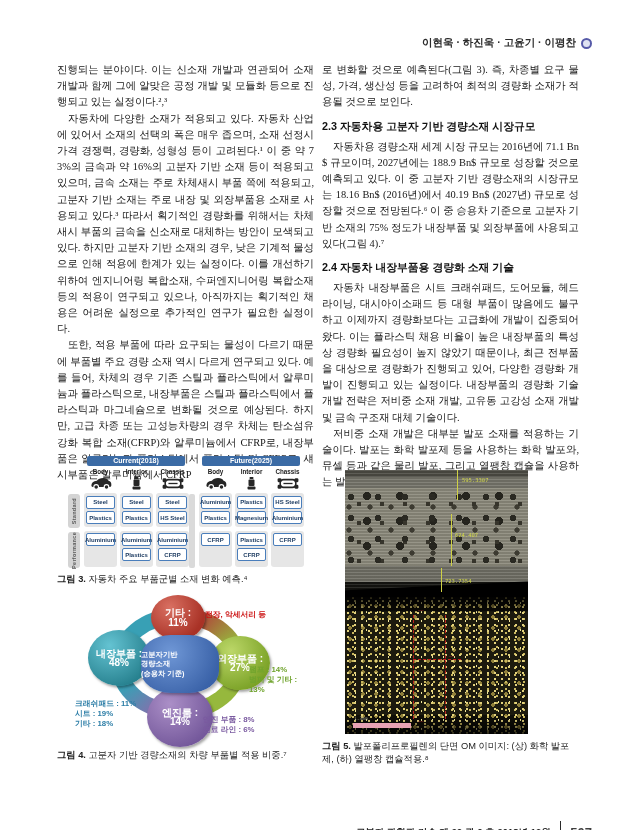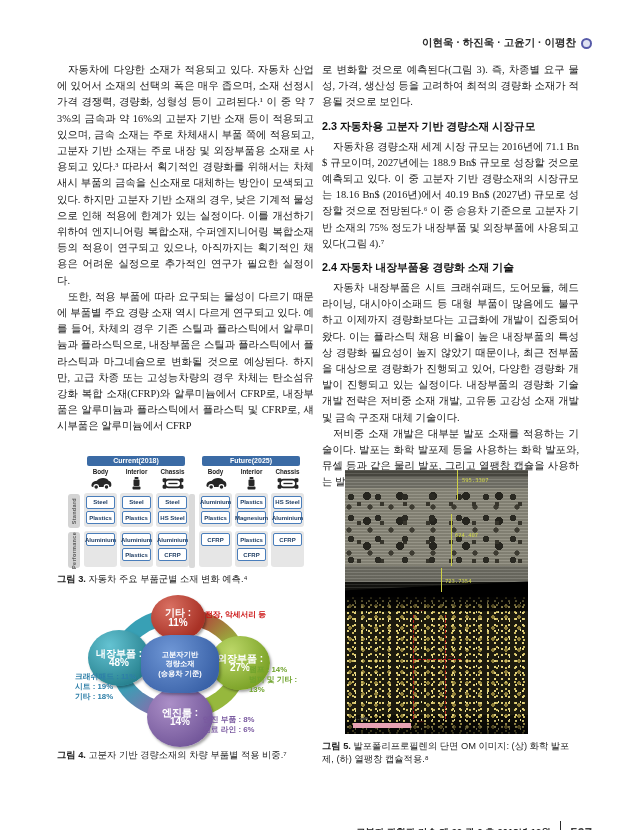--- a/index.html
+++ b/index.html
@@ -103,31 +103,31 @@
     font-weight:bold; font-size:10px; line-height:9.5px; text-align:center;
     box-shadow:1.5px 2px 2.5px rgba(0,0,0,.35);
   }
   .f4n-etc{left:94px; top:2px;  width:54px; height:45px; background:radial-gradient(circle at 35% 28%, #d97062, #a93226 72%);}
   .f4n-int{left:31px; top:37px; width:62px; height:56px; background:radial-gradient(circle at 35% 28%, #64c3d2, #27818f 75%);}
   .f4n-ext{left:153px; top:43px; width:60px; height:54px; background:radial-gradient(circle at 35% 28%, #bcd768, #7ba227 75%);}
   .f4n-eng{left:90px; top:94px; width:66px; height:60px; background:radial-gradient(circle at 35% 28%, #ab8fc7, #74589b 75%);align-items:center;}
   .f4center{
     position:absolute; left:84px; top:42px; width:78px; height:58px;
     border-radius:38%; background:radial-gradient(circle at 38% 30%, #6f97d6, #3a62a8 78%);
-    display:flex; flex-direction:column; align-items:center; justify-content:center;
+    display:flex; flex-direction:column; align-items:flex-start; justify-content:center;
     color:#fff; font-family:"Liberation Sans","DejaVu Sans",sans-serif;
     font-weight:bold; font-size:7.3px; line-height:9.5px; z-index:5;
     box-shadow:1.5px 2px 3px rgba(0,0,0,.3);
   }
   .f4ann{
     position:absolute; font-family:"Liberation Sans","DejaVu Sans",sans-serif;
     font-weight:bold; font-size:7.8px; line-height:10px;
   }
   .f4a-top{left:148px; top:17px; color:#cc1111;}
-  .f4a-left{left:18px; top:79px; color:#2e7fa8;}
+  .f4a-left{left:18px; top:106px; color:#2e7fa8;}
   .f4a-right{left:192px; top:72px; color:#6fa32c;}
   .f4a-bottom{left:146px; top:122px; color:#7a5aa0;}
   .cap4{left:57px; top:749px; width:256px;}
   
   .fig5{position:absolute; left:345px; top:470px; width:183px; height:264px; background:#000;}
   .om-top{
     position:absolute; left:0; top:0; width:183px; height:125px; overflow:hidden;
     background:
       repeating-linear-gradient(180deg, rgba(255,255,255,.10) 0 1px, rgba(0,0,0,.08) 1px 3px),
       linear-gradient(180deg,#4c4b43 0 7px,#75746a 7px 18px,#8b897b 18px 96px,#6f6e64 96px 112px,#141410 112px 100%);
@@ -195,20 +195,21 @@
 <body>
 
 <div class="page">
 
   <div class="authors">
     <span>이현욱 · 하진욱 · 고윤기 · 이평찬</span>
     <span class="author-mark"></span>
   </div>
 
   <div class="col col-left">
+    <p class="para">진행되는 분야이다. 이는 신소재 개발과 연관되어 소재 개발과 함께 그에 알맞은 공정 개발 및 모듈화 등으로 진행되고 있는 실정이다.²,³</p>
     <p class="para indent">자동차에 다양한 소재가 적용되고 있다. 자동차 산업에 있어서 소재의 선택의 폭은 매우 좁으며, 소재 선정시 가격 경쟁력, 경량화, 성형성 등이 고려된다.¹ 이 중 약 73%의 금속과 약 16%의 고분자 기반 소재 등이 적용되고 있으며, 금속 소재는 주로 차체새시 부품 쪽에 적용되고, 고분자 기반 소재는 주로 내장 및 외장부품용 소재로 사용되고 있다.³ 따라서 획기적인 경량화를 위해서는 차체새시 부품의 금속을 신소재로 대체하는 방안이 모색되고 있다. 하지만 고분자 기반 소재의 경우, 낮은 기계적 물성으로 인해 적용에 한계가 있는 실정이다. 이를 개선하기 위하여 엔지니어링 복합소재, 수퍼엔지니어링 복합소재 등의 적용이 연구되고 있으나, 아직까지는 획기적인 채용은 어려운 실정으로 추가적인 연구가 필요한 실정이다.</p>
     <p class="para indent">또한, 적용 부품에 따라 요구되는 물성이 다르기 때문에 부품별 주요 경량 소재 역시 다르게 연구되고 있다. 예를 들어, 차체의 경우 기존 스틸과 플라스틱에서 알루미늄과 플라스틱으로, 내장부품은 스틸과 플라스틱에서 플라스틱과 마그네슘으로 변화될 것으로 예상된다. 하지만, 고급 차종 또는 고성능차량의 경우 차체는 탄소섬유 강화 복합 소재(CFRP)와 알루미늄에서 CFRP로, 내장부품은 알루미늄과 플라스틱에서 플라스틱 및 CFRP로, 섀시부품은 알루미늄에서 CFRP</p>
   </div>
 
   <div class="col col-right">
     <p class="para">로 변화할 것으로 예측된다(그림 3). 즉, 차종별 요구 물성, 가격, 생산성 등을 고려하여 최적의 경량화 소재가 적용될 것으로 보인다.</p>
     <div class="sec-head">2.3 자동차용 고분자 기반 경량소재 시장규모</div>
     <p class="para indent">자동차용 경량소재 세계 시장 규모는 2016년에 71.1 Bn$ 규모이며, 2027년에는 188.9 Bn$ 규모로 성장할 것으로 예측되고 있다. 이 중 고분자 기반 경량소재의 시장규모는 18.16 Bn$ (2016년)에서 40.19 Bn$ (2027년) 규모로 성장할 것으로 전망된다.⁶ 이 중 승용차 기준으로 고분자 기반 소재의 75% 정도가 내장부품 및 외장부품에 사용되고 있다(그림 4).⁷</p>
     <div class="sec-head">2.4 자동차 내장부품용 경량화 소재 기술</div>
     <p class="para indent">자동차 내장부품은 시트 크래쉬패드, 도어모듈, 헤드라이닝, 대시아이소패드 등 대형 부품이 많음에도 불구하고 이제까지 경량화보다는 고급화에 개발이 집중되어 왔다. 이는 플라스틱 채용 비율이 높은 내장부품의 특성상 경량화 필요성이 높지 않았기 때문이나, 최근 전부품을 대상으로 경량화가 진행되고 있어, 다양한 경량화 개발이 진행되고 있는 실정이다. 내장부품의 경량화 기술 개발 전략은 저비중 소재 개발, 고유동 고강성 소재 개발 및 금속 구조재 대체 기술이다.</p>

